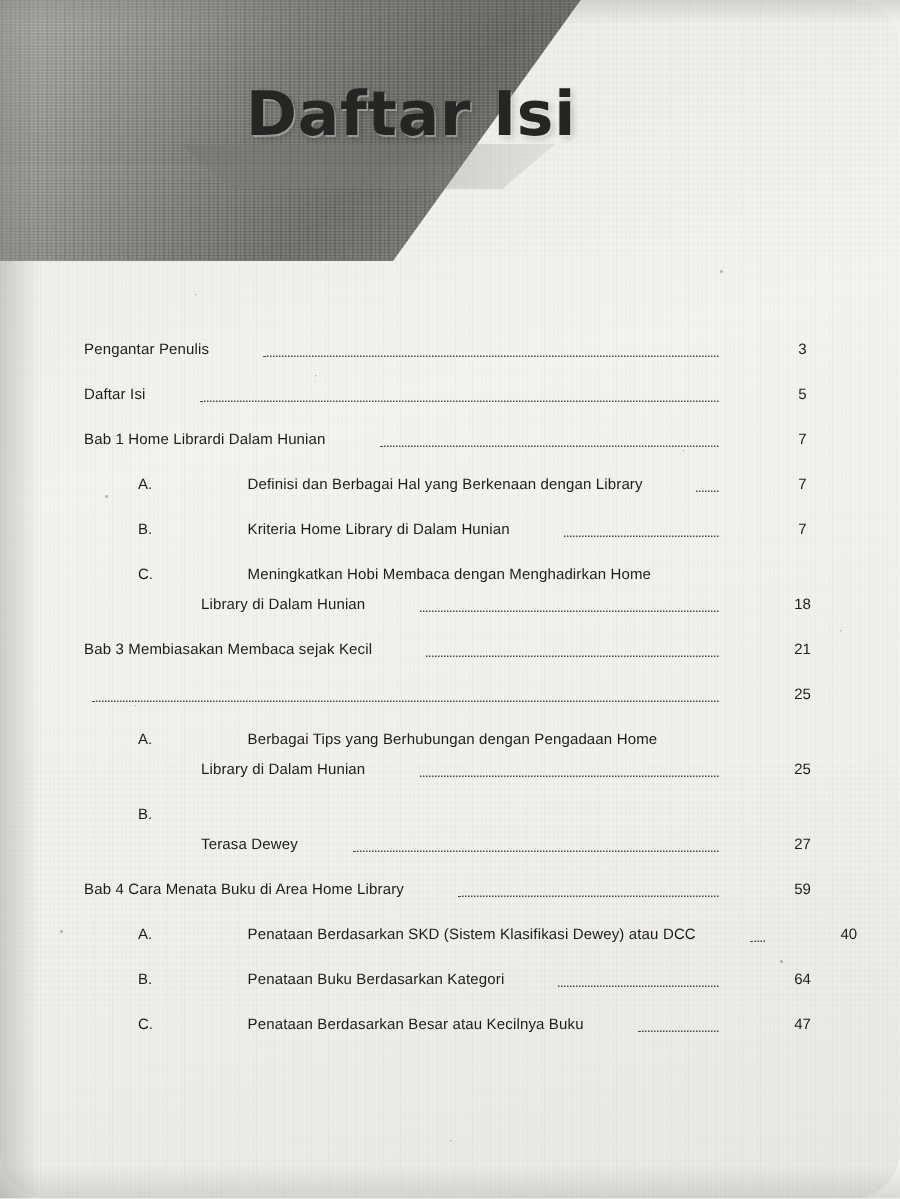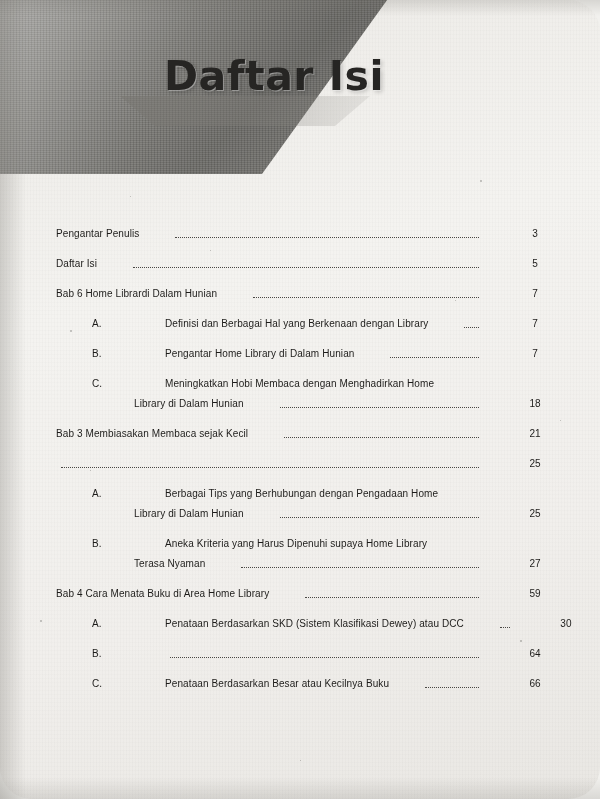--- a/index.html
+++ b/index.html
@@ -168,33 +168,33 @@
         <span class="lbl">Pengantar Penulis</span>
         <span class="leader"></span>
         <span class="pg">3</span>
       </div>
       <div class="row">
         <span class="lbl">Daftar Isi</span>
         <span class="leader"></span>
         <span class="pg">5</span>
       </div>
       <div class="row">
-        <span class="lbl">Bab 6 Home Librardi Dalam Hunian</span>
+        <span class="lbl">Bab 1 Home Librardi Dalam Hunian</span>
         <span class="leader"></span>
         <span class="pg">7</span>
       </div>
       <div class="row sub">
         <span class="marker">A.</span>
         <span class="lbl">Definisi dan Berbagai Hal yang Berkenaan dengan Library</span>
         <span class="leader"></span>
         <span class="pg">7</span>
       </div>
       <div class="row sub">
         <span class="marker">B.</span>
-        <span class="lbl">Pengantar Home Library di Dalam Hunian</span>
+        <span class="lbl">Kriteria Home Library di Dalam Hunian</span>
         <span class="leader"></span>
         <span class="pg">7</span>
       </div>
       <div class="row sub noleader">
         <span class="marker">C.</span>
         <span class="lbl">Meningkatkan Hobi Membaca dengan Menghadirkan Home</span>
         <span class="leader"></span>
         <span class="pg"></span>
       </div>
       <div class="row cont">
@@ -217,50 +217,50 @@
         <span class="leader"></span>
         <span class="pg"></span>
       </div>
       <div class="row cont">
         <span class="lbl">Library di Dalam Hunian</span>
         <span class="leader"></span>
         <span class="pg">25</span>
       </div>
       <div class="row sub noleader">
         <span class="marker">B.</span>
-        <span class="lbl">Aneka Kriteria yang Harus Dipenuhi supaya Home Library</span>
         <span class="leader"></span>
         <span class="pg"></span>
       </div>
       <div class="row cont">
-        <span class="lbl">Terasa Nyaman</span>
+        <span class="lbl">Terasa Dewey</span>
         <span class="leader"></span>
         <span class="pg">27</span>
       </div>
       <div class="row">
         <span class="lbl">Bab 4 Cara Menata Buku di Area Home Library</span>
         <span class="leader"></span>
         <span class="pg">59</span>
       </div>
       <div class="row sub">
         <span class="marker">A.</span>
         <span class="lbl">Penataan Berdasarkan SKD (Sistem Klasifikasi Dewey) atau DCC</span>
         <span class="leader"></span>
-        <span class="pg">30</span>
+        <span class="pg">40</span>
       </div>
       <div class="row sub">
         <span class="marker">B.</span>
+        <span class="lbl">Penataan Buku Berdasarkan Kategori</span>
         <span class="leader"></span>
         <span class="pg">64</span>
       </div>
       <div class="row sub">
         <span class="marker">C.</span>
         <span class="lbl">Penataan Berdasarkan Besar atau Kecilnya Buku</span>
         <span class="leader"></span>
-        <span class="pg">66</span>
+        <span class="pg">47</span>
       </div>
     </div>
 
   <div class="edge-shadow-left"></div>
   <div class="edge-shadow-top"></div>
   <div class="edge-shadow-bottom"></div>
 <div class="speck" style="left: 70px; top: 330px; width: 2px; height: 2px;"></div>
     <div class="speck" style="left: 130px; top: 196px; width: 1px; height: 1px;"></div>
     <div class="speck" style="left: 455px; top: 300px; width: 1px; height: 1px;"></div>
     <div class="speck" style="left: 520px; top: 640px; width: 2px; height: 2px;"></div>

